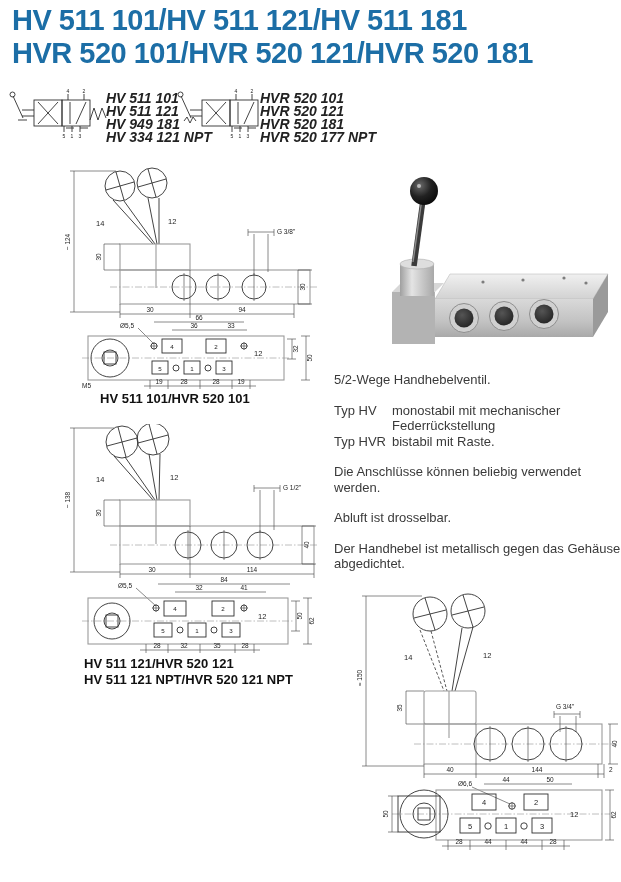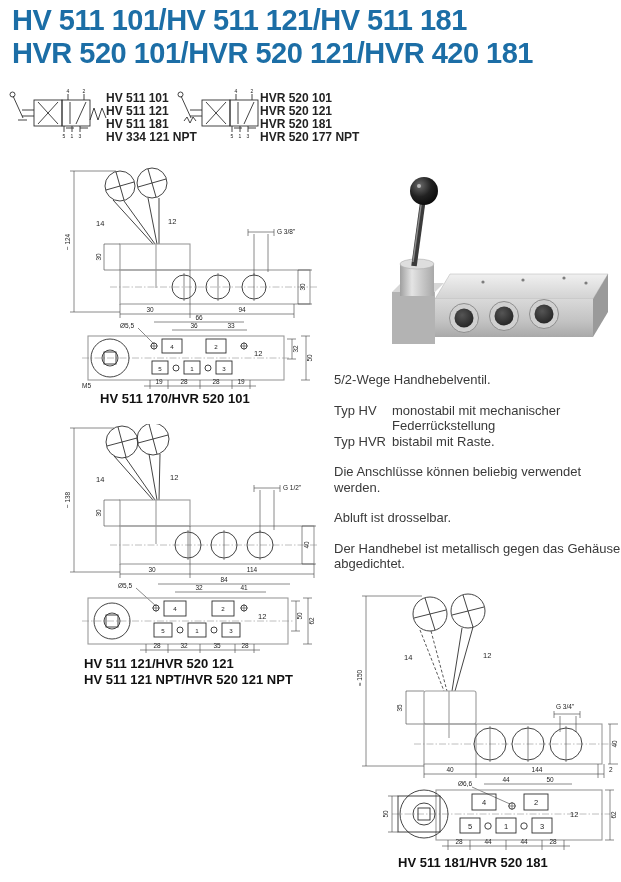--- a/index.html
+++ b/index.html
@@ -1,20 +1,20 @@
 <!DOCTYPE html>
 <html><head>
 <meta charset="utf-8">
 <style>
   html,body{margin:0;padding:0;background:#fff;}
   .page{position:relative;width:621px;height:882px;background:#fff;overflow:hidden;
         font-family:"Liberation Sans",sans-serif;color:#2e2e2e;border-radius:25px;}
   .title{position:absolute;left:12px;top:4px;font-size:29px;font-weight:bold;
          color:#1c6ea6;line-height:33px;letter-spacing:-0.5px;white-space:nowrap;}
-  .symlabels{position:absolute;font-size:12px;font-weight:bold;
+  .symlabels{position:absolute;font-size:14px;font-style:italic;font-weight:bold;
              color:#222;line-height:13px;white-space:nowrap;}
   .caption{position:absolute;font-size:13px;font-weight:bold;color:#111;
            line-height:16px;white-space:nowrap;}
   .desc{position:absolute;left:334px;top:372px;width:292px;font-size:13px;
         line-height:15.5px;color:#3a3a3a;}
   .desc .blk{margin:0 0 15px 0;}
   .typegrid{display:grid;grid-template-columns:58px 1fr;margin:0 0 15px 0;}
   svg{display:block;position:absolute;}
   
   .g{stroke:#9b9b9b;fill:none;stroke-width:1.1px;}
@@ -27,21 +27,21 @@
   text.p{font-family:"Liberation Sans",sans-serif;font-size:6.2px;fill:#1d1d1d;}
   text.s{font-family:"Liberation Sans",sans-serif;font-size:5px;fill:#1d1d1d;}
 </style>
 </head>
 <body>
 
 <div class="page">
 
   <div class="title">
     <div>HV 511 101/HV 511 121/HV 511 181</div>
-    <div>HVR 520 101/HVR 520 121/HVR 420 181</div>
+    <div>HVR 520 101/HVR 520 121/HVR 520 181</div>
   </div>
 
   <svg style="left:8px;top:88px" width="100" height="56" viewBox="0 0 100 56">
     <g>
       <rect class="b" x="26" y="12" width="28" height="26"></rect>
       <rect class="b" x="54" y="12" width="28" height="26"></rect>
       <line class="b" x1="30" y1="14" x2="50" y2="36"></line>
       <line class="b" x1="50" y1="14" x2="30" y2="36"></line>
       <line class="b" x1="62" y1="36" x2="62" y2="14"></line>
       <line class="b" x1="78" y1="14" x2="68" y2="36"></line>
@@ -67,21 +67,21 @@
       <circle class="b" cx="4.5" cy="6.5" r="2.5"></circle>
       <line class="b" x1="10" y1="32" x2="19" y2="32"></line>
     </g>
     <g>
       <polyline class="b" points="82,32 86,20 90,32 94,20 98,30"></polyline>
     </g>
   </svg>
   <div class="symlabels" style="left:106px;top:92px">
     <div>HV 511 101</div>
     <div>HV 511 121</div>
-    <div>HV 511 181</div>
+    <div>HV 949 181</div>
     <div>HV 334 121 NPT</div>
   </div>
 
   <svg style="left:176px;top:88px" width="88" height="56" viewBox="0 0 88 56">
     <g>
       <rect class="b" x="26" y="12" width="28" height="26"></rect>
       <rect class="b" x="54" y="12" width="28" height="26"></rect>
       <line class="b" x1="30" y1="14" x2="50" y2="36"></line>
       <line class="b" x1="50" y1="14" x2="30" y2="36"></line>
       <line class="b" x1="62" y1="36" x2="62" y2="14"></line>
@@ -212,21 +212,21 @@
       <line class="d" x1="174" y1="214" x2="174" y2="223"></line>
       <line class="d" x1="192" y1="214" x2="192" y2="223"></line>
       <line class="d" x1="86" y1="220" x2="198" y2="220"></line>
       <text class="t" x="101" y="218" text-anchor="middle">19</text>
       <text class="t" x="126" y="218" text-anchor="middle">28</text>
       <text class="t" x="158" y="218" text-anchor="middle">28</text>
       <text class="t" x="183" y="218" text-anchor="middle">19</text>
       <text class="t" x="24" y="222">M5</text>
     </g>
   </svg>
-  <div class="caption" style="left:100px;top:391px">HV 511 170/HVR 520 101</div>
+  <div class="caption" style="left:100px;top:391px">HV 511 101/HVR 520 101</div>
 
   <svg style="left:388px;top:162px" width="232" height="196" viewBox="0 0 232 196">
     <defs>
       <linearGradient id="front" x1="0" y1="0" x2="0" y2="1">
         <stop offset="0" stop-color="#d9d9d9"></stop>
           <stop offset="0.6" stop-color="#c2c2c2"></stop>
           <stop offset="1" stop-color="#a9a9a9"></stop>
       </linearGradient>
       <linearGradient id="top" x1="0" y1="0" x2="0" y2="1">
         <stop offset="0" stop-color="#f0f0f0"></stop>
@@ -493,15 +493,14 @@
       <line class="d" x1="154" y1="252" x2="154" y2="262"></line>
       <line class="d" x1="190" y1="252" x2="190" y2="262"></line>
       <line class="d" x1="212" y1="252" x2="212" y2="262"></line>
       <line class="d" x1="90" y1="258" x2="218" y2="258"></line>
       <text class="t" x="107" y="256" text-anchor="middle">28</text>
       <text class="t" x="136" y="256" text-anchor="middle">44</text>
       <text class="t" x="172" y="256" text-anchor="middle">44</text>
       <text class="t" x="201" y="256" text-anchor="middle">28</text>
     </g>
   </svg>
-  <div class="caption" style="left:398px;top:855px">HV 511 181/HVR 520 181</div>
 
 </div>
 
 </body></html>

